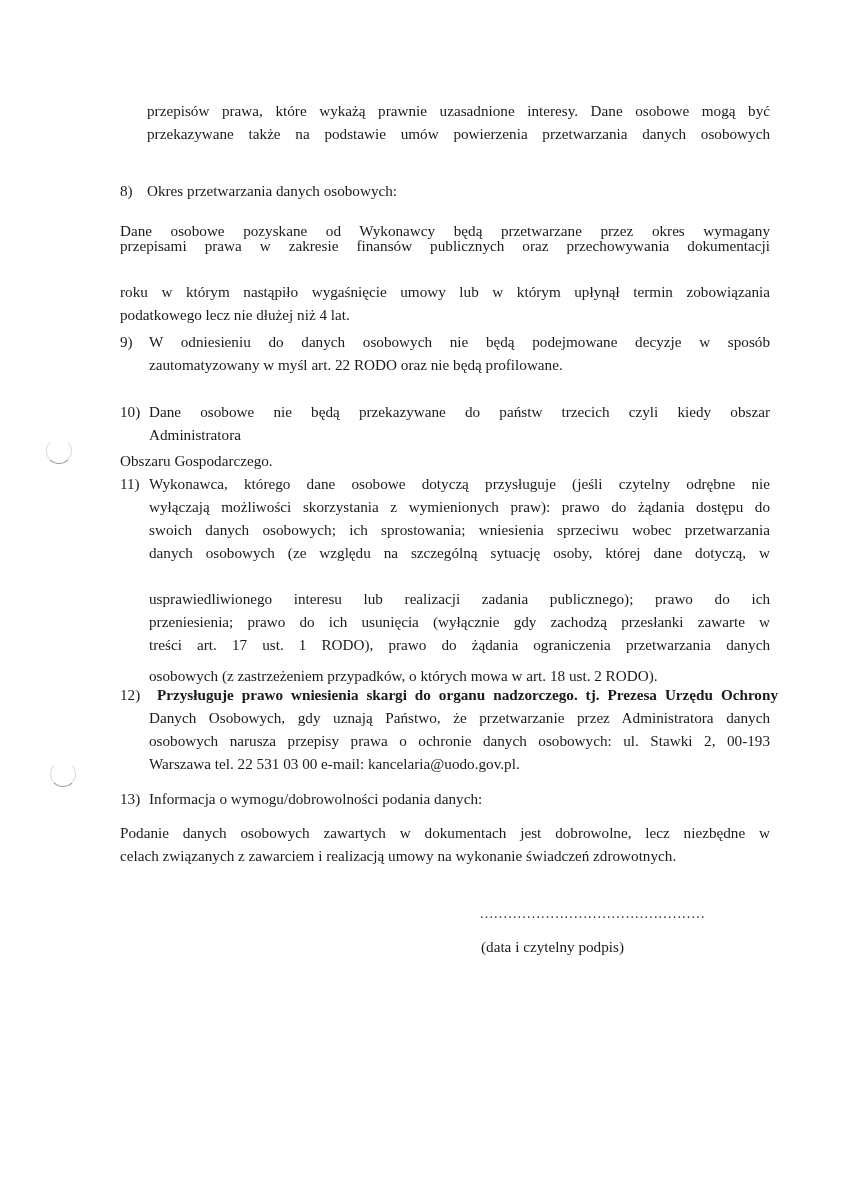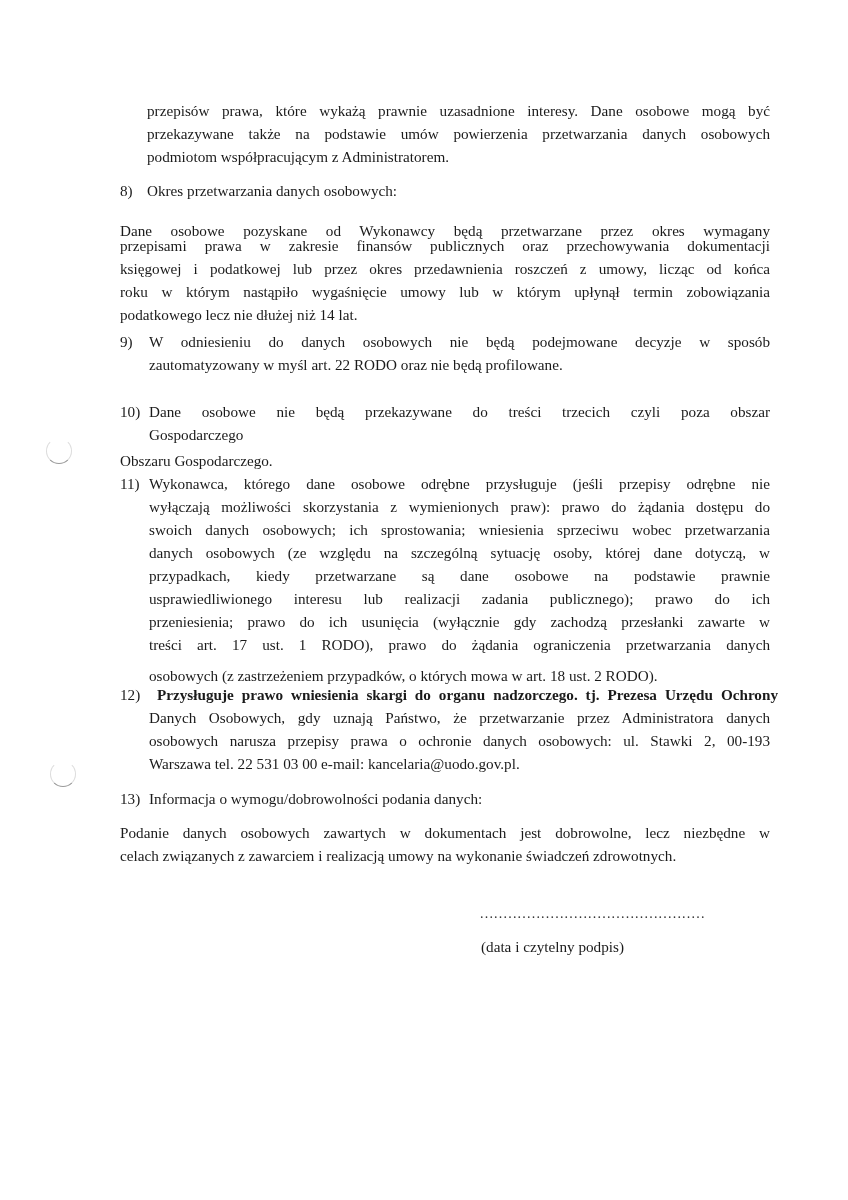--- a/index.html
+++ b/index.html
@@ -23,45 +23,42 @@
 </head>
 <body>
 
 <div class="page">
 
   <div class="punch" style="left:46px; top:438px;"></div>
   <div class="punch" style="left:50px; top:761px;"></div>
 
   <div class="line just" style="left:147px; top:100px; width:623px;">przepisów prawa, które wykażą prawnie uzasadnione interesy. Dane osobowe mogą być</div>
   <div class="line just" style="left:147px; top:123px; width:623px;">przekazywane także na podstawie umów powierzenia przetwarzania danych osobowych</div>
-  <div class="line" style="left:147px; top:146px;">podmiotom współpracującym z Administratorem.</div>
 
   <div class="line" style="left:120px; top:180px;">8)</div>
   <div class="line" style="left:147px; top:180px;">Okres przetwarzania danych osobowych:</div>
   <div class="line just" style="left:120px; top:212px; width:650px;margin-top:8px;">Dane osobowe pozyskane od Wykonawcy będą przetwarzane przez okres wymagany</div>
   <div class="line just" style="left:120px; top:235px; width:650px;">przepisami prawa w zakresie finansów publicznych oraz przechowywania dokumentacji</div>
-  <div class="line just" style="left:120px; top:258px; width:650px;">księgowej i podatkowej lub przez okres przedawnienia roszczeń z umowy, licząc od końca</div>
   <div class="line just" style="left:120px; top:281px; width:650px;">roku w którym nastąpiło wygaśnięcie umowy lub w którym upłynął termin zobowiązania</div>
-  <div class="line" style="left:120px; top:304px;">podatkowego lecz nie dłużej niż 14 lat.</div>
+  <div class="line" style="left:120px; top:304px;">podatkowego lecz nie dłużej niż 4 lat.</div>
 
   <div class="line" style="left:120px; top:331px;">9)</div>
   <div class="line just" style="left:149px; top:331px; width:621px;">W odniesieniu do danych osobowych nie będą podejmowane decyzje w sposób</div>
   <div class="line" style="left:149px; top:354px;">zautomatyzowany w myśl art. 22 RODO oraz nie będą profilowane.</div>
 
   <div class="line" style="left:120px; top:401px;">10)</div>
-  <div class="line just" style="left:149px; top:401px; width:621px;">Dane osobowe nie będą przekazywane do treści trzecich czyli poza obszar</div>
-  <div class="line" style="left:149px; top:424px;">Gospodarczego</div>
+  <div class="line just" style="left:149px; top:401px; width:621px;">Dane osobowe nie będą przekazywane do państw trzecich czyli kiedy obszar</div>
+  <div class="line" style="left:149px; top:424px;">Administratora</div>
   <div class="line" style="left:120px; top:450px;">Obszaru Gospodarczego.</div>
 
   <div class="line" style="left:120px; top:473px;">11)</div>
-  <div class="line just" style="left:149px; top:473px; width:621px;">Wykonawca, którego dane osobowe odrębne przysługuje (jeśli przepisy odrębne nie</div>
+  <div class="line just" style="left:149px; top:473px; width:621px;">Wykonawca, którego dane osobowe dotyczą przysługuje (jeśli czytelny odrębne nie</div>
   <div class="line just" style="left:149px; top:496px; width:621px;">wyłączają możliwości skorzystania z wymienionych praw): prawo do żądania dostępu do</div>
   <div class="line just" style="left:149px; top:519px; width:621px;">swoich danych osobowych; ich sprostowania; wniesienia sprzeciwu wobec przetwarzania</div>
   <div class="line just" style="left:149px; top:542px; width:621px;">danych osobowych (ze względu na szczególną sytuację osoby, której dane dotyczą, w</div>
-  <div class="line just" style="left:149px; top:565px; width:621px;">przypadkach, kiedy przetwarzane są dane osobowe na podstawie prawnie</div>
   <div class="line just" style="left:149px; top:588px; width:621px;">usprawiedliwionego interesu lub realizacji zadania publicznego); prawo do ich</div>
   <div class="line just" style="left:149px; top:611px; width:621px;">przeniesienia; prawo do ich usunięcia (wyłącznie gdy zachodzą przesłanki zawarte w</div>
   <div class="line just" style="left:149px; top:634px; width:621px;">treści art. 17 ust. 1 RODO), prawo do żądania ograniczenia przetwarzania danych</div>
   <div class="line" style="left:149px; top:657px;margin-top:8px;">osobowych (z zastrzeżeniem przypadków, o których mowa w art. 18 ust. 2 RODO).</div>
 
   <div class="line" style="left:120px; top:684px;">12)</div>
   <div class="line just" style="left:157px; top:684px; width:621px;font-weight:bold;">Przysługuje prawo wniesienia skargi do organu nadzorczego. tj. Prezesa Urzędu Ochrony</div>
   <div class="line just" style="left:149px; top:707px; width:621px;">Danych Osobowych, gdy uznają Państwo, że przetwarzanie przez Administratora danych</div>
   <div class="line just" style="left:149px; top:730px; width:621px;">osobowych narusza przepisy prawa o ochronie danych osobowych: ul. Stawki 2, 00-193</div>
   <div class="line" style="left:149px; top:753px;">Warszawa tel. 22 531 03 00 e-mail: kancelaria@uodo.gov.pl.</div>

